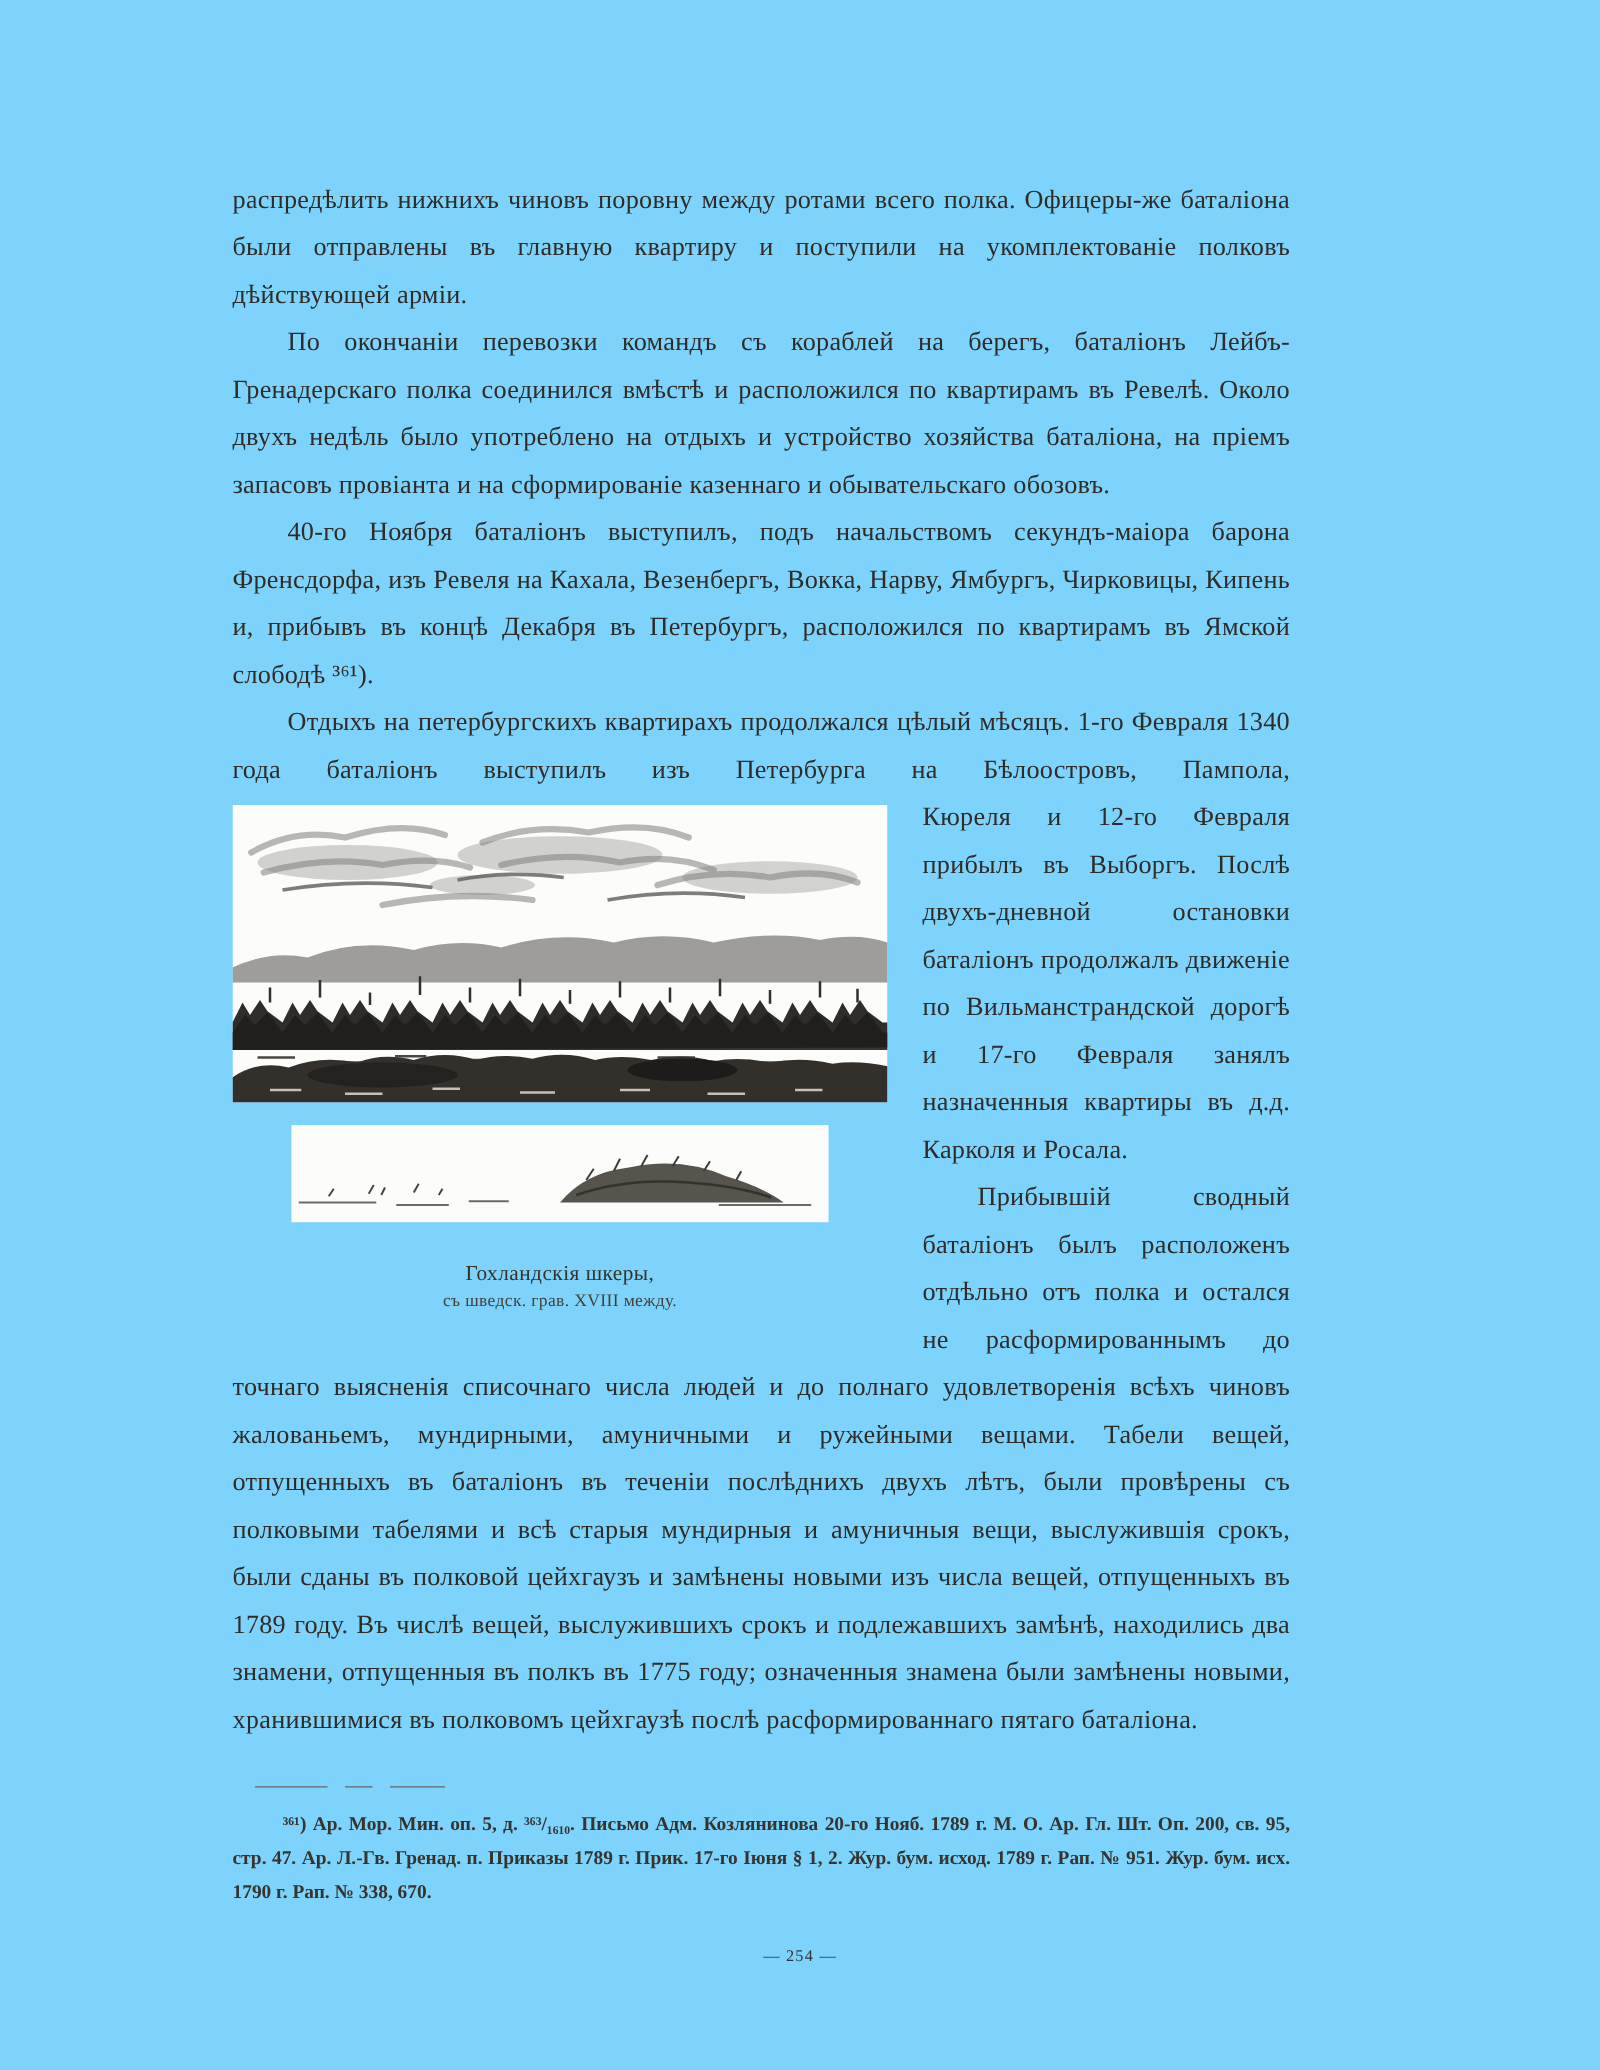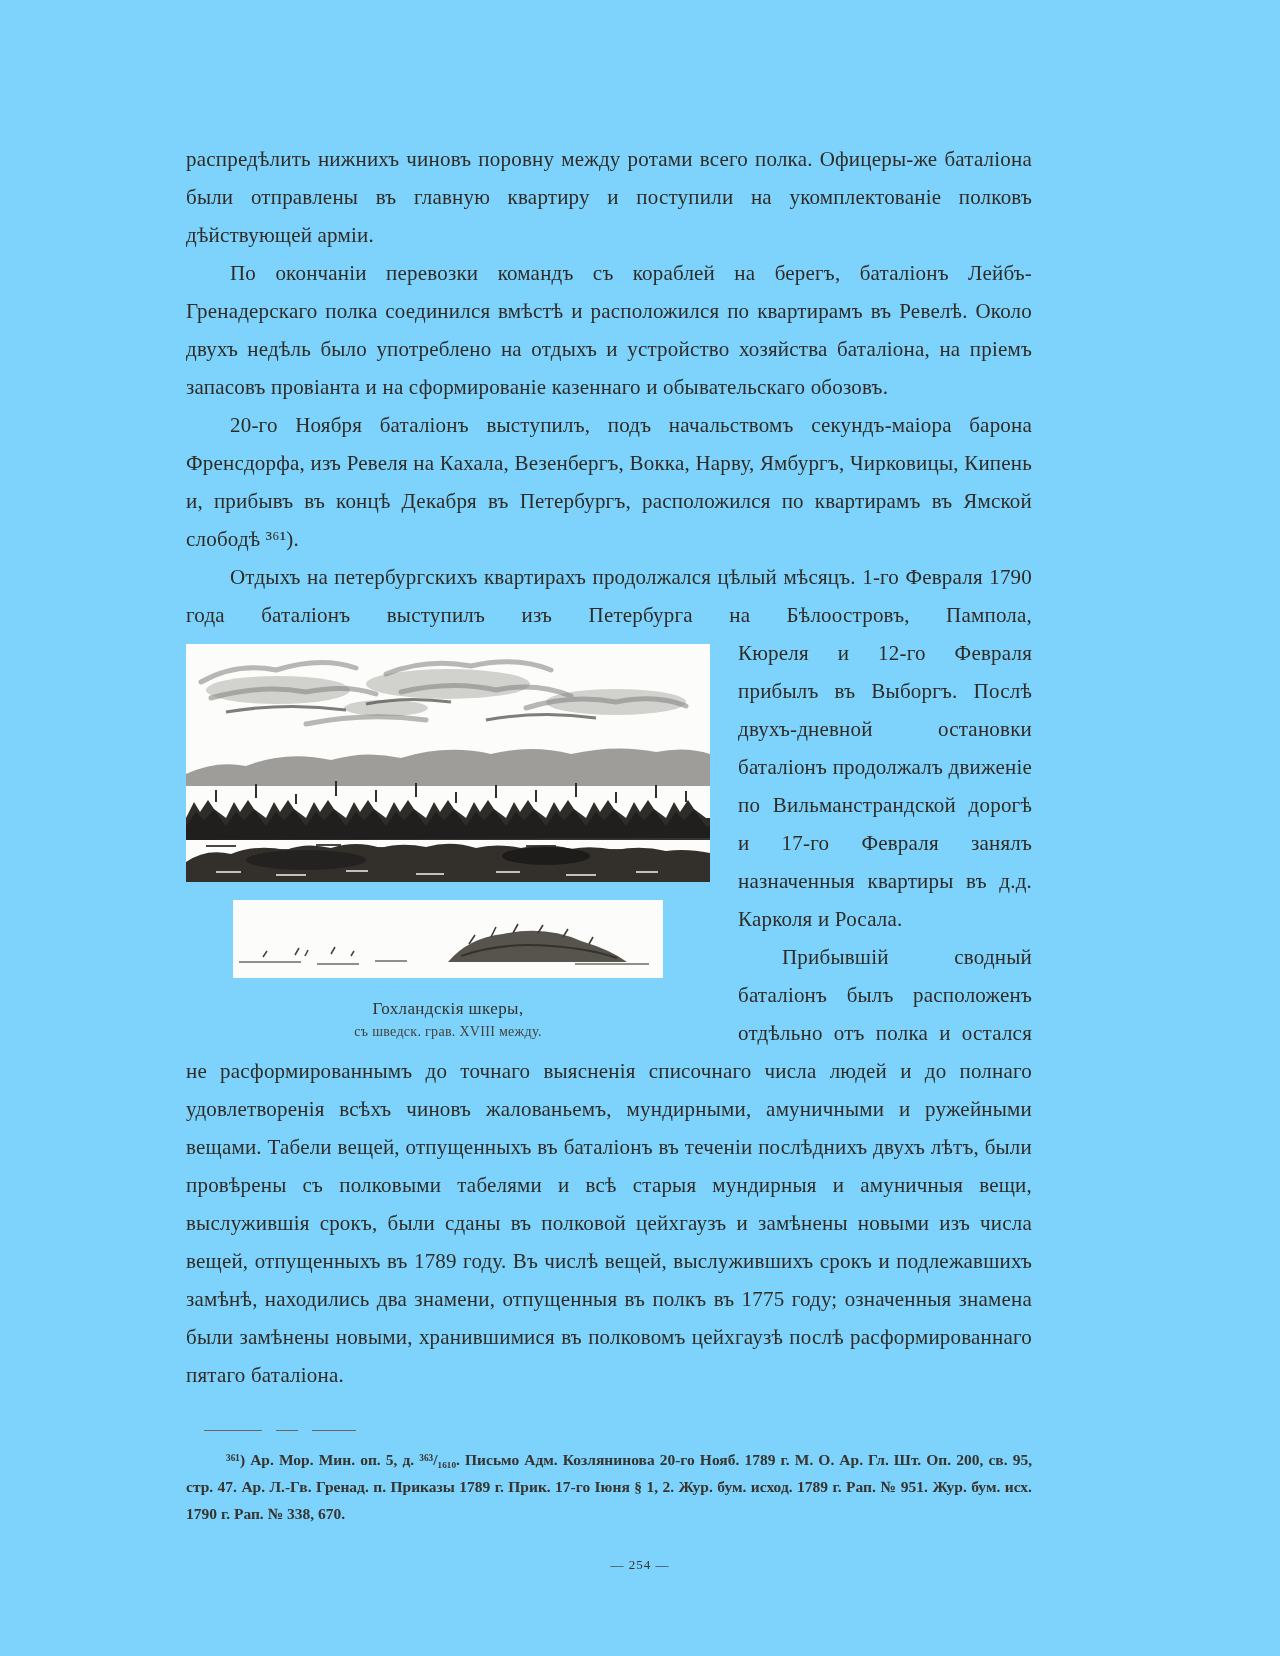--- a/index.html
+++ b/index.html
@@ -29,21 +29,21 @@
   .content p.justify-all{text-align-last:justify;}
   figure.plate{
     float:left;
     width:524px;
     margin:10px 28px 8px 0;
     padding:0;
     text-align:center;
   }
   .plate-main{display:block;width:524px;height:238px;}
   .plate-sketch{display:block;width:430px;height:78px;margin:18px auto 0 auto;}
-  figcaption{margin-top:18px;}
+  figcaption{margin-top:28px;}
   .cap-title{
     display:block;
     font-size:17px;
     line-height:26px;
     letter-spacing:.4px;
     color:#353129;
   }
   .cap-sub{
     display:block;
     font-size:14px;
@@ -87,22 +87,22 @@
   }
 </style>
 </head>
 <body>
 
 <div class="page">
   <div class="content">
 
     <p class="no-indent">распредѣлить нижнихъ чиновъ поровну между ротами всего полка. Офицеры-же баталіона были отправлены въ главную квартиру и поступили на укомплектованіе полковъ дѣйствующей арміи.</p>
     <p>По окончаніи перевозки командъ съ кораблей на берегъ, баталіонъ Лейбъ-Гренадерскаго полка соединился вмѣстѣ и расположился по квартирамъ въ Ревелѣ. Около двухъ недѣль было употреблено на отдыхъ и устройство хозяйства баталіона, на пріемъ запасовъ провіанта и на сформированіе казеннаго и обывательскаго обозовъ.</p>
-    <p>20-го Ноября баталіонъ выступилъ, подъ начальствомъ секундъ-маіора барона Френсдорфа, изъ Ревеля на Кахала, Везенбергъ, Вокка, Нарву, Ямбургъ, Чирковицы, Кипень и, прибывъ въ концѣ Декабря въ Петербургъ, расположился по квартирамъ въ Ямской слободѣ ³⁶¹).</p>
-    <p class="justify-all">Отдыхъ на петербургскихъ квартирахъ продолжался цѣлый мѣсяцъ. 1-го Февраля 1790 года баталіонъ выступилъ изъ Петербурга на Бѣлоостровъ, Пампола,</p>
+    <p>40-го Ноября баталіонъ выступилъ, подъ начальствомъ секундъ-маіора барона Френсдорфа, изъ Ревеля на Кахала, Везенбергъ, Вокка, Нарву, Ямбургъ, Чирковицы, Кипень и, прибывъ въ концѣ Декабря въ Петербургъ, расположился по квартирамъ въ Ямской слободѣ ³⁶¹).</p>
+    <p class="justify-all">Отдыхъ на петербургскихъ квартирахъ продолжался цѣлый мѣсяцъ. 1-го Февраля 1340 года баталіонъ выступилъ изъ Петербурга на Бѣлоостровъ, Пампола,</p>
 
     <figure class="plate">
       <svg class="plate-main" viewBox="0 0 524 238" xmlns="http://www.w3.org/2000/svg">
         <rect x="0" y="0" width="524" height="238" fill="#fcfcfa"></rect>
 
         <g stroke="#9a9a98" fill="none" stroke-width="5" stroke-linecap="round" opacity="0.7">
           <path d="M15,38 q35,-20 75,-12 q45,-14 80,-2"></path>
           <path d="M25,54 q50,-14 95,-6 q40,-8 70,2"></path>
           <path d="M200,30 q40,-16 85,-8 q45,-10 80,4"></path>
           <path d="M215,48 q50,-12 95,-2 q40,-8 75,6"></path>

